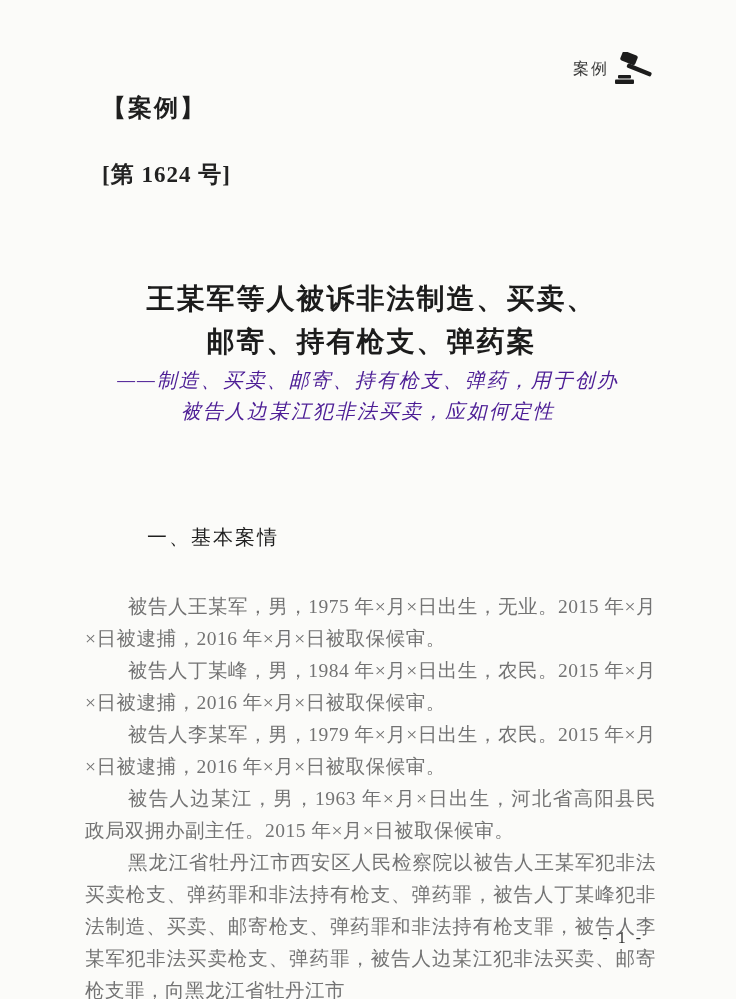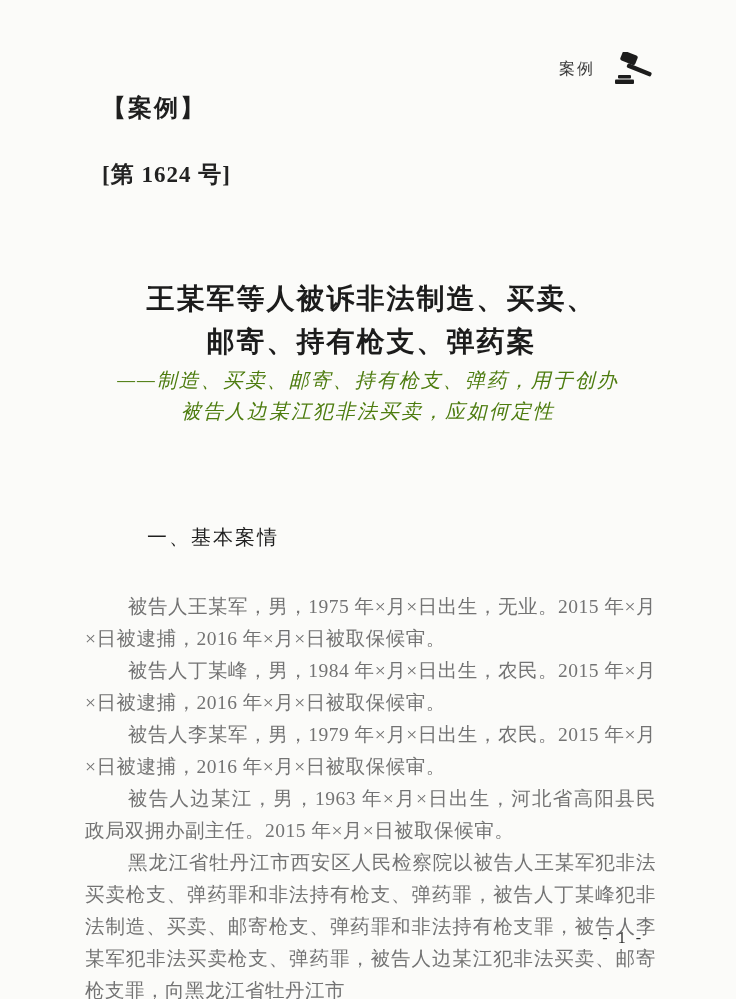--- a/index.html
+++ b/index.html
@@ -18,21 +18,21 @@
     overflow: hidden;
   }
 
   
   .corner-header {
     position: absolute;
     top: 52px;
     right: 80px;
     display: flex;
     align-items: center;
-    gap: 17px;
+    gap: 3px;
   }
   .corner-label {
     font-size: 16px;
     letter-spacing: 2px;
     color: #3a3a3a;
     font-family: "Liberation Serif", "DejaVu Serif", serif;
   }
   .gavel-icon svg { display: block; }
 
   
@@ -76,21 +76,21 @@
   .case-subtitle {
     position: absolute;
     left: 60px;
     right: 60px;
     top: 365px;
     text-align: center;
     font-size: 20px;
     line-height: 31px;
     font-style: italic;
     letter-spacing: 2px;
-    color: #4d7c0f;
+    color: #4c1d95;
   }
 
   
   .section-heading {
     position: absolute;
     left: 147px;
     top: 524px;
     font-size: 20px;
     font-weight: normal;
     letter-spacing: 2px;

